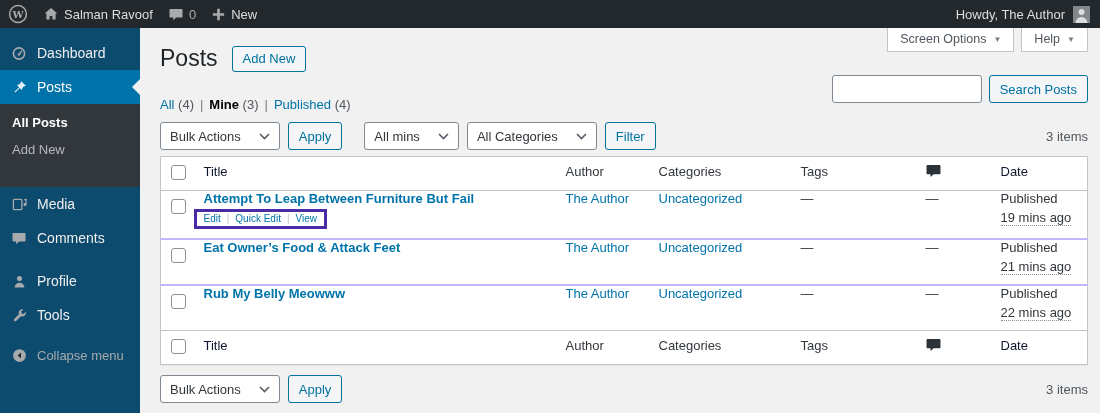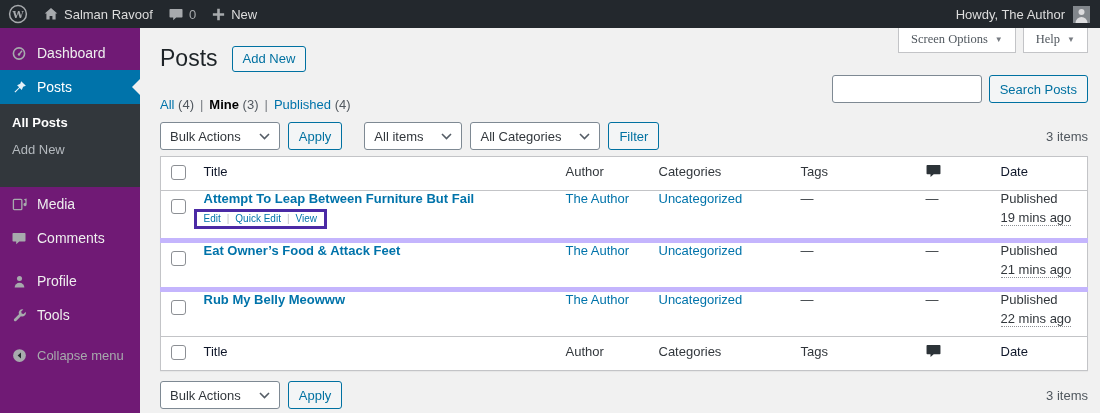--- a/index.html
+++ b/index.html
@@ -20,21 +20,21 @@
   }
   .ab-group { display:flex; align-items:center; gap:16px; }
   .ab-item { display:flex; align-items:center; gap:6px; color:#ddd; font-size:13px; cursor:pointer; white-space:nowrap; }
   .ab-item .ab-icon { color:#a7aaad; display:flex; align-items:center; }
   .ab-count { color:#a7aaad; }
   .avatar { width:17px; height:17px; display:inline-block; margin-left:2px; }
 
   
   .sidebar {
     position:absolute; top:28px; left:0; bottom:0; width:140px;
-    background:#701a75; padding-top:8px;
+    background:#0c4a6e; padding-top:8px;
   }
   .menu-item {
     display:flex; align-items:center; gap:9px; padding:9px 10px;
     color:#eee; font-size:14px; cursor:pointer; position:relative;
   }
   .mi-icon { width:18px; height:16px; flex:none; color:#a7aaad; display:flex; align-items:center; justify-content:center; }
   .menu-item.active { background:#0073aa; color:#fff; }
   .menu-item.active .mi-icon { color:#e5f1f8; }
   .menu-item.active::after {
     content:""; position:absolute; right:0; top:50%; margin-top:-8px;
@@ -46,21 +46,21 @@
   .menu-gap { height:9px; }
   .menu-item.collapse { color:#a7aaad; font-size:13px; margin-top:6px; }
 
   
   .content { position:absolute; left:140px; top:28px; right:0; bottom:0; padding:0 12px 0 20px; }
 
   .screen-tabs { position:absolute; top:0; right:12px; display:flex; gap:7px; }
   .screen-tab {
     background:#fff; border:1px solid #c3c4c7; border-top:none;
     padding:4px 12px 5px; color:#50575e; font-size:12.5px;
-    display:flex; align-items:center; gap:7px; cursor:pointer;font-family:Liberation Serif, serif;
+    display:flex; align-items:center; gap:7px; cursor:pointer;
   }
   .caret { font-size:8px; color:#787c82; }
 
   .search-box { position:absolute; top:47px; right:12px; display:flex; gap:7px; align-items:center; }
   .search-input {
     width:150px; height:28px; border:1px solid #7e8993; border-radius:3px;
     background:#fff; padding:0 8px; font:inherit; color:#2c3338;
   }
 
   .btn {
@@ -90,21 +90,21 @@
   .items-count { color:#50575e; font-size:13px; }
 
   
   table.posts {
     width:100%; margin-top:6px; border-collapse:collapse; table-layout:fixed;
     background:#fff; border:1px solid #c3c4c7; box-shadow:0 1px 1px rgba(0,0,0,.04);
   }
   th, td { text-align:left; vertical-align:top; font-size:13px; padding:0 10px 9px; }
   thead th { padding:7px 10px; border-bottom:1px solid #c3c4c7; font-weight:400; color:#32373c; }
   tfoot th { padding:7px 10px; border-top:1px solid #c3c4c7; font-weight:400; color:#32373c; }
-  tbody tr + tr td { border-top:5px solid #c4b5fd; }
+  tbody tr + tr td { border-top:2px solid #c4b5fd; }
   th.sortable a, a.sortable { color:#0f172a; }
   .col-cb { width:33px; } .col-author { width:93px; } .col-cat { width:142px; }
   .col-tags { width:125px; } .col-comm { width:75px; } .col-date { width:97px; }
   .cb-cell { padding-top:8px; }
   .checkbox {
     display:inline-block; width:15px; height:15px; border:1px solid #8c8f94;
     border-radius:3px; background:#fff; cursor:pointer;
   }
   .title-link { color:#0073aa; font-weight:bold; }
   .cell-link { color:#0073aa; }
@@ -283,21 +283,21 @@
 
   <div class="toolbar">
     <span class="select">
       <span>Bulk Actions</span>
       <svg width="11" height="7" viewBox="0 0 11 7">
           <path d="M1 1 l4.5 4.5 L10 1" fill="none" stroke="#555d66" stroke-width="1.6"></path>
         </svg>
     </span>
     <button class="btn">Apply</button>
     <span class="select gap-left">
-      <span>All items</span>
+      <span>All mins</span>
       <svg width="11" height="7" viewBox="0 0 11 7">
           <path d="M1 1 l4.5 4.5 L10 1" fill="none" stroke="#555d66" stroke-width="1.6"></path>
         </svg>
     </span>
     <span class="select">
       <span>All Categories</span>
       <svg width="11" height="7" viewBox="0 0 11 7">
           <path d="M1 1 l4.5 4.5 L10 1" fill="none" stroke="#555d66" stroke-width="1.6"></path>
         </svg>
     </span>

